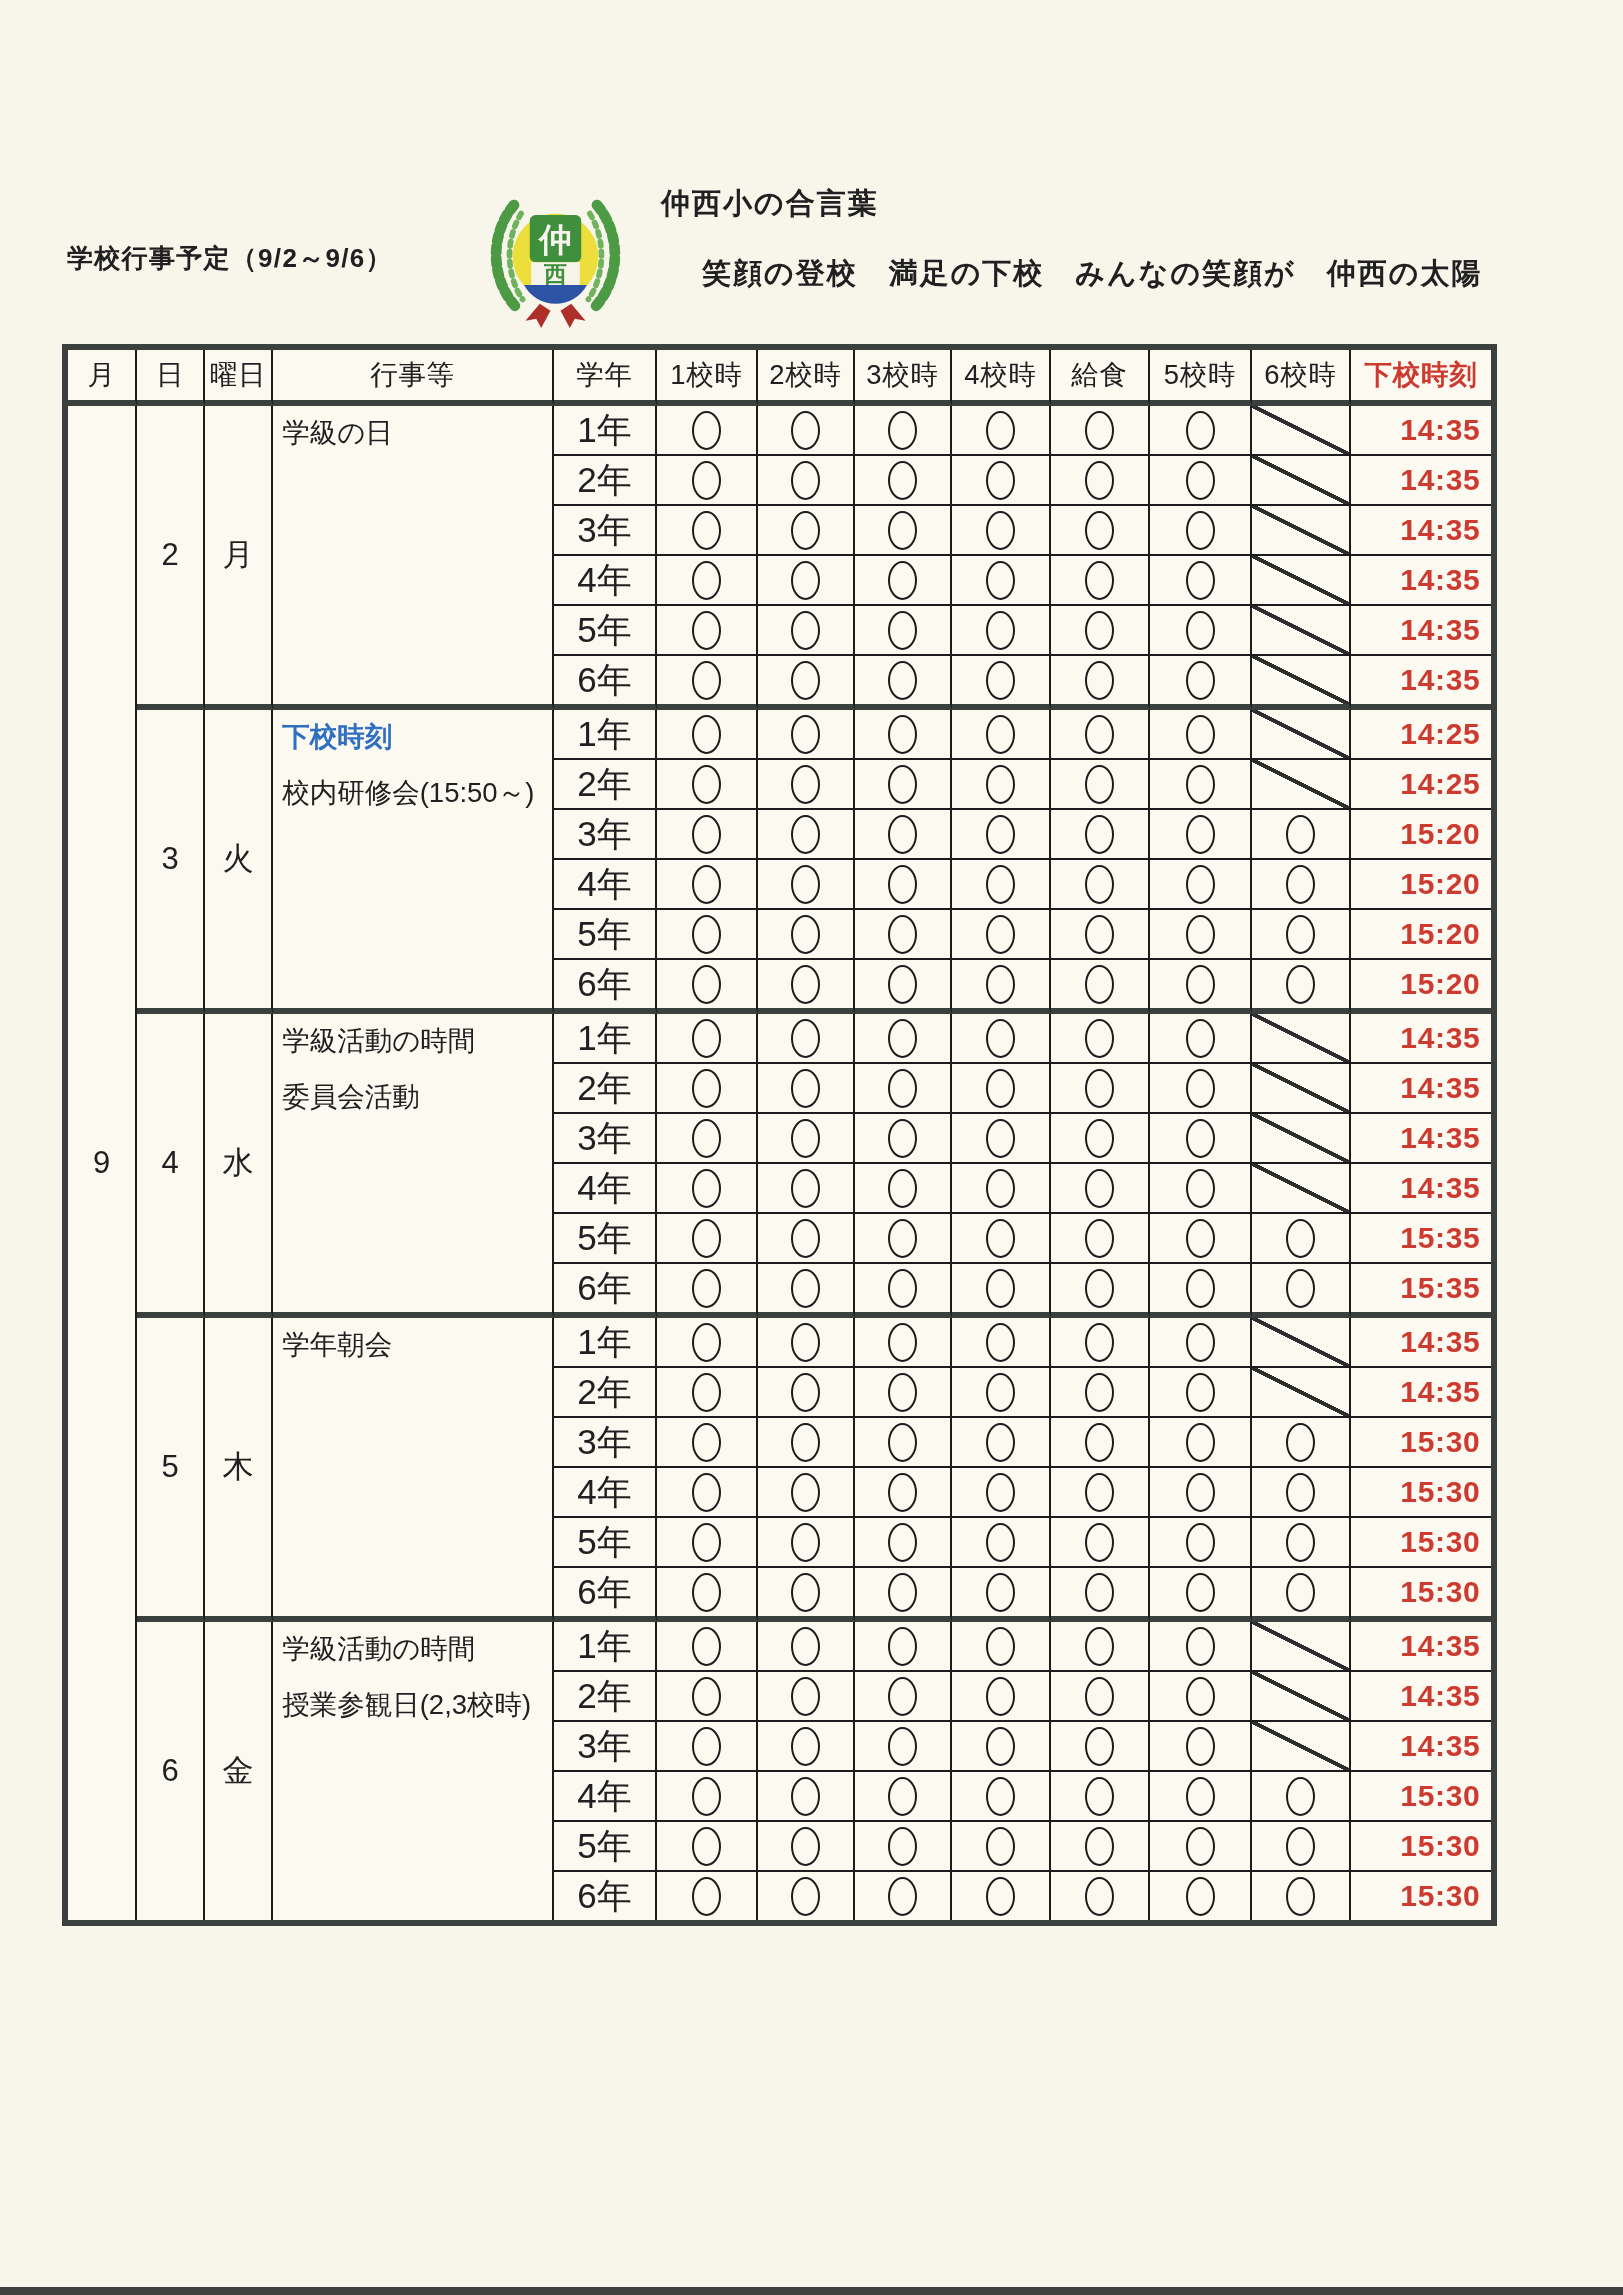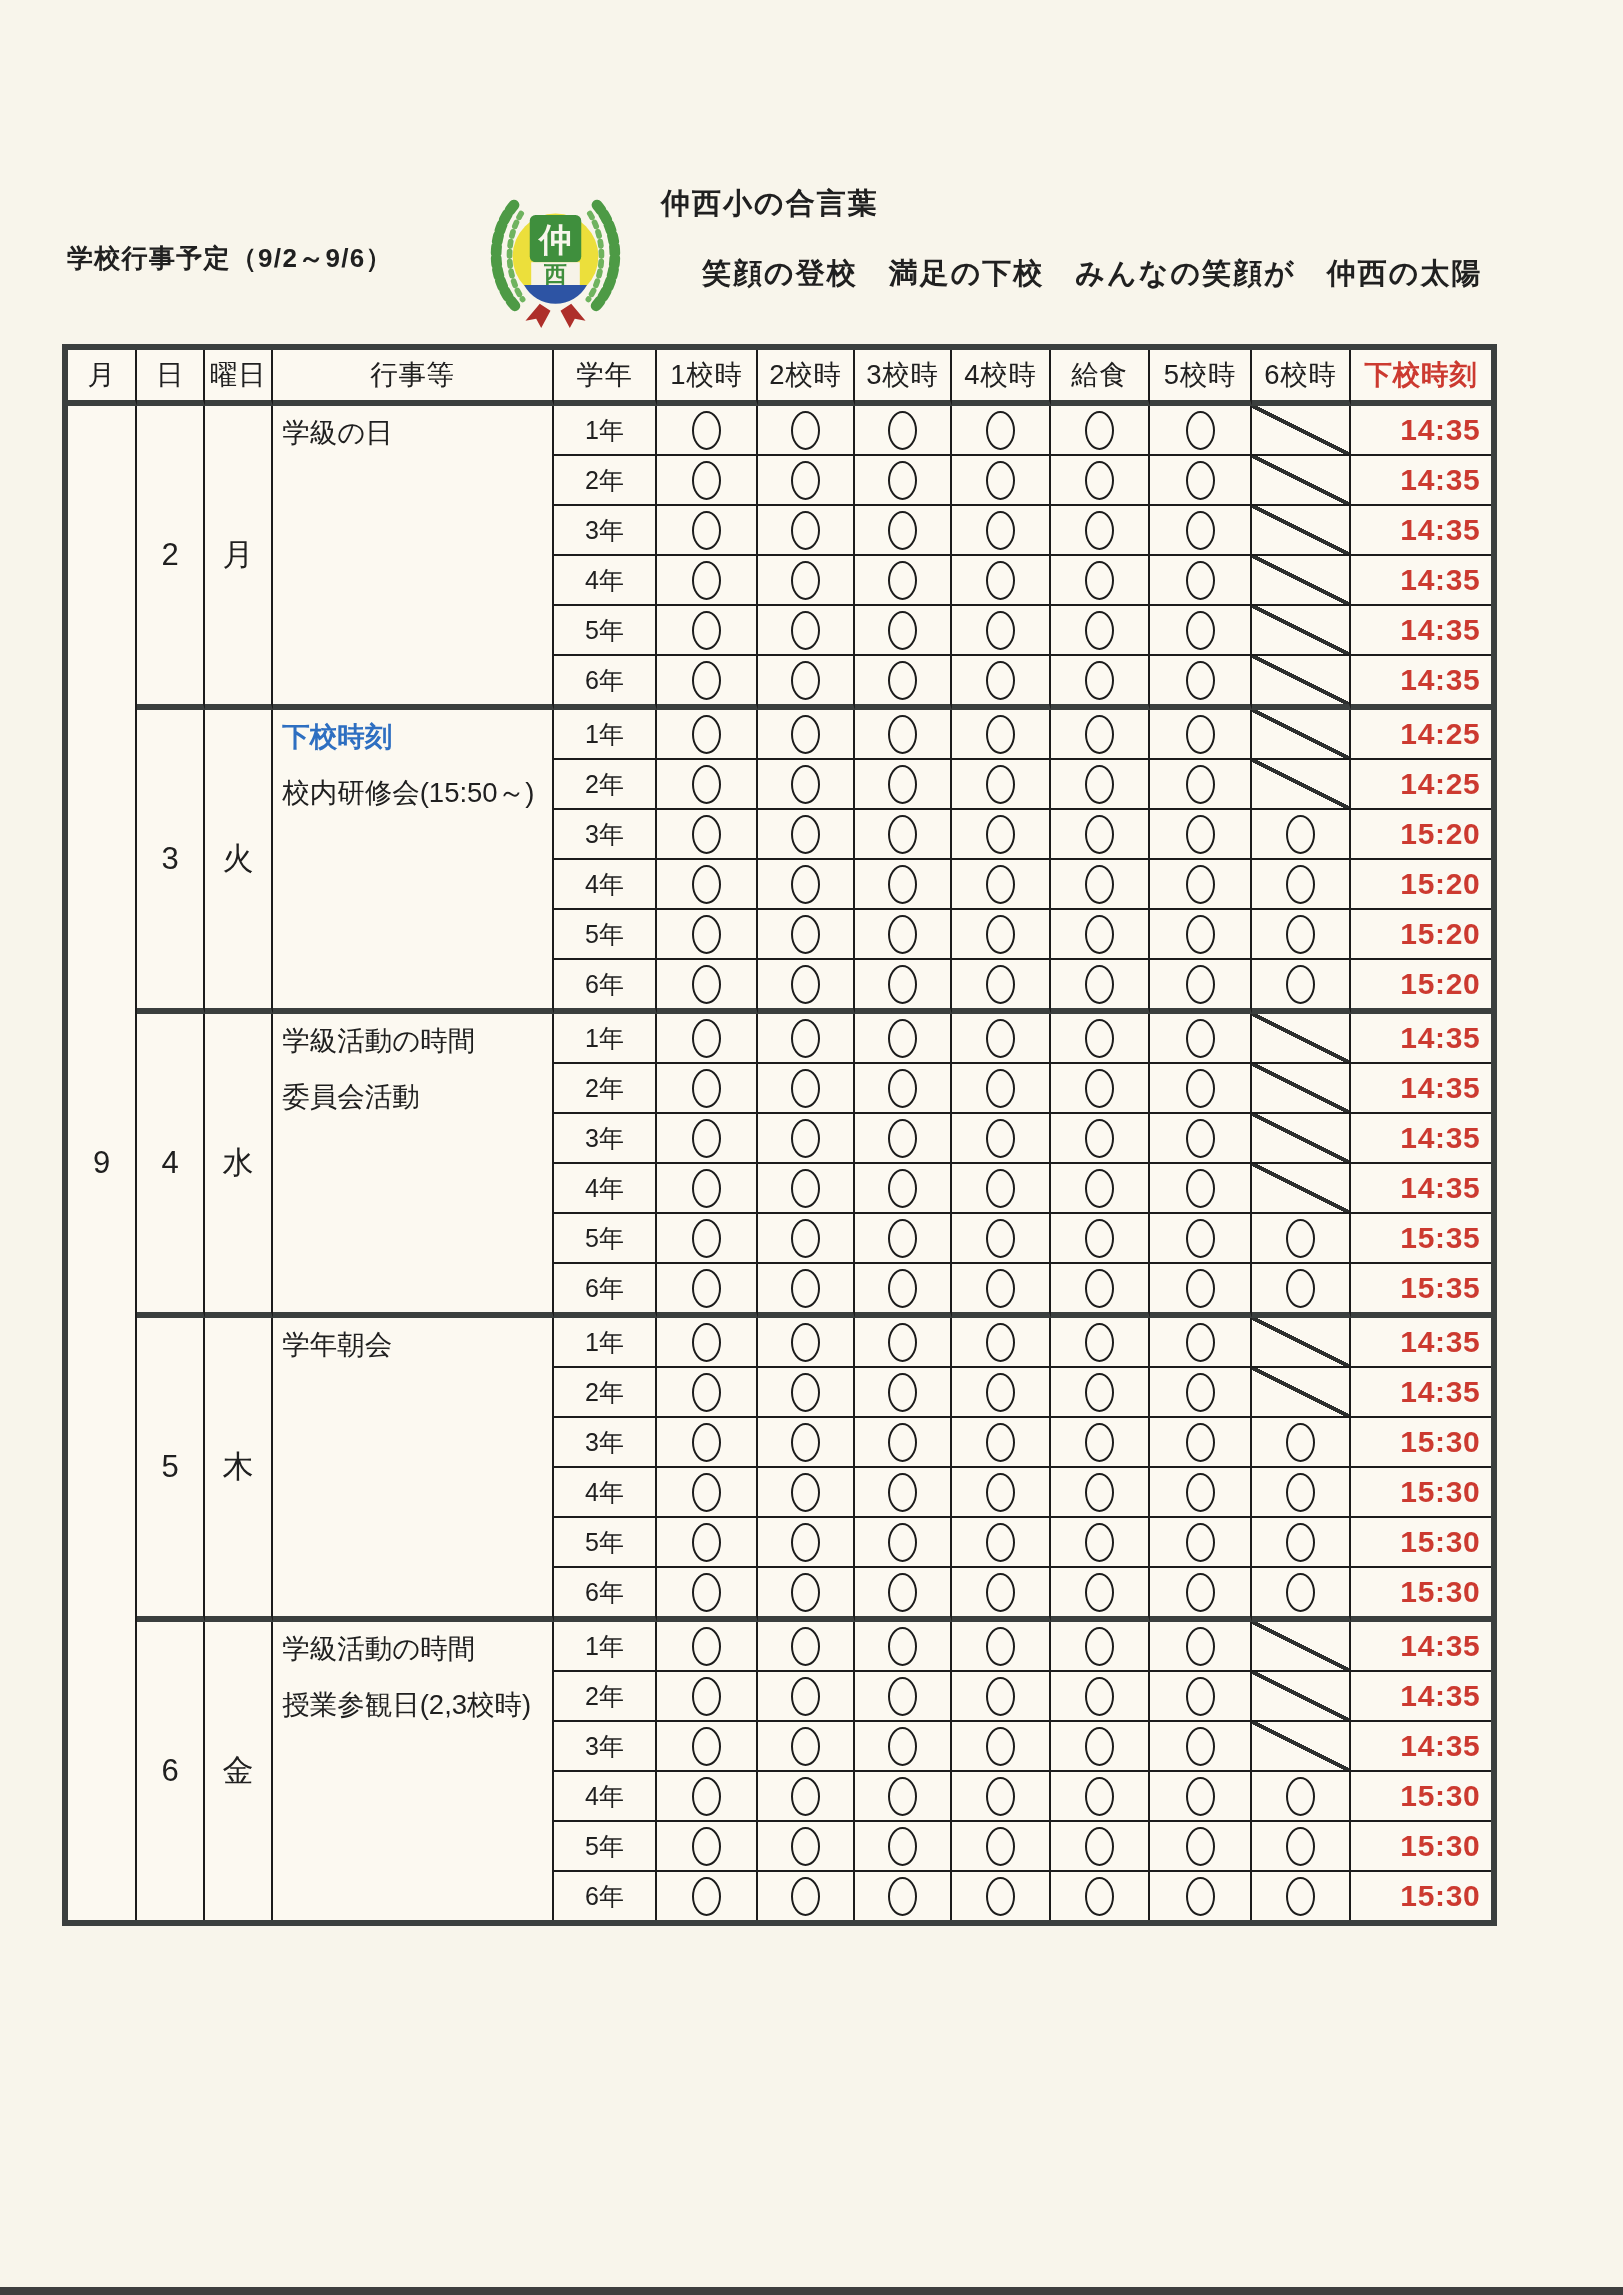--- a/index.html
+++ b/index.html
@@ -32,21 +32,21 @@
   }
   td.last{border-right:none;}
   td.bb-thick{border-bottom:6.5px solid #3b3f3e;}
   td.bb-none{border-bottom:none;}
   td.month{font-size:31px;border-bottom:none;}
   td.date{font-size:31px;}
   td.weekday{font-size:31px;}
   td.events{text-align:left;vertical-align:top;padding:10.5px 3.9px 0 9.2px;}
   .event{font-size:27.5px;line-height:1.15;margin-bottom:25px;white-space:nowrap;}
   .event.blue{font-weight:bold;}
-  td.grade{font-size:25px;}
+  td.grade{font-size:35px;}
   .circle{
     display:inline-block;width:25px;height:35px;
     border:2.6px solid #1c1c1c;border-radius:50%;vertical-align:middle;
   }
   td.slash{
     background-image:linear-gradient(to top right,
       transparent calc(50% - 2px),#2d2f2e calc(50% - 2px),
       #2d2f2e calc(50% + 2px),transparent calc(50% + 2px));
   }
   td.time{font-size:30px;font-weight:bold;text-align:right;padding-right:10.5px;letter-spacing:0.7px;}

